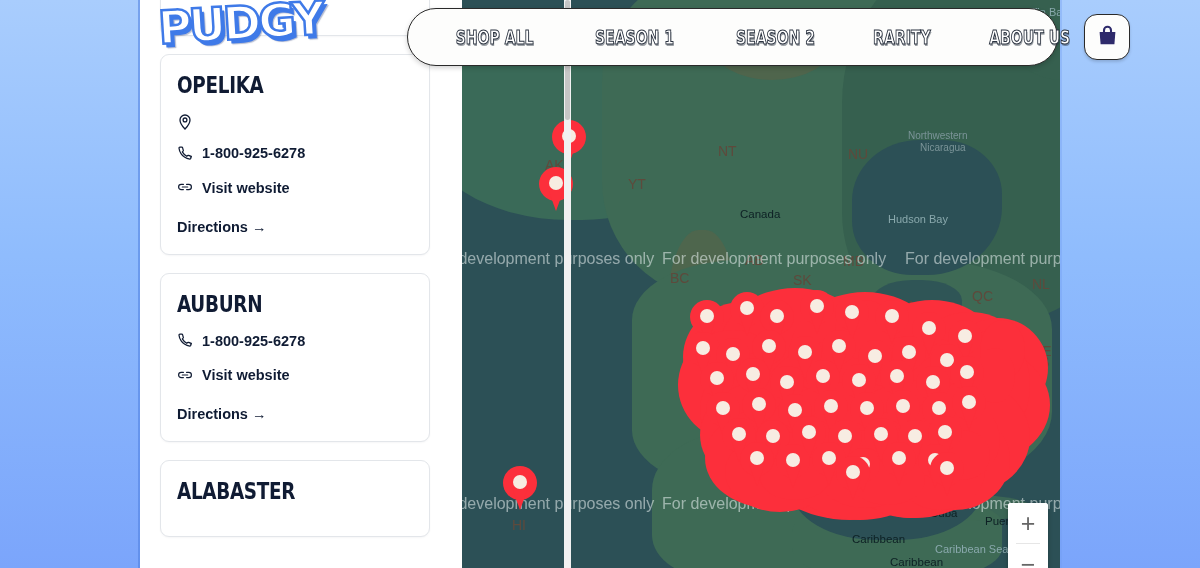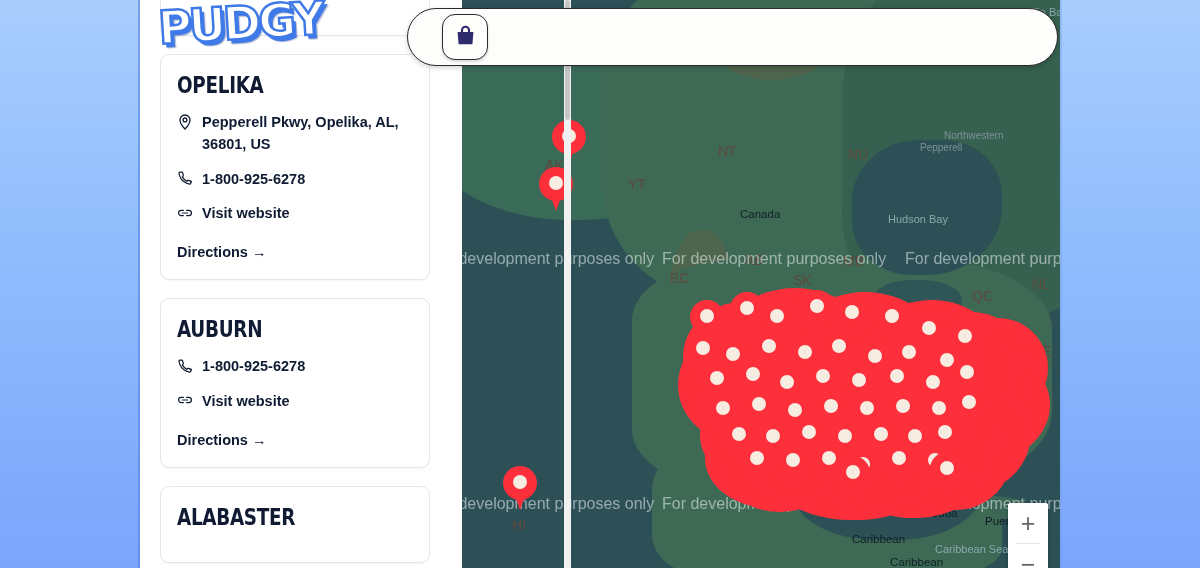--- a/index.html
+++ b/index.html
@@ -279,22 +279,22 @@
         <div class="map-label prov" style="left: 570px; top: 276px;">NL</div>
         <div class="map-label prov" style="left: 554px; top: 337px;">NB</div>
         <div class="map-label prov" style="left: 571px; top: 343px;">PE</div>
         <div class="map-label prov" style="left: 568px; top: 354px;">NS</div>
         <div class="map-label prov" style="left: 50px; top: 517px;">HI</div>
         <div class="map-label water" style="left: 426px; top: 213px;">Hudson Bay</div>
         <div class="map-label water" style="left: 393px; top: 478px;">Gulf of</div>
         <div class="map-label water" style="left: 391px; top: 490px;">Mexico</div>
         <div class="map-label water" style="left: 473px; top: 543px;">Caribbean Sea</div>
         <div class="map-label water" style="left: 556px; top: 6px;">Baffin Bay</div>
-        <div class="map-label region" style="left: 446px; top: 130px; margin-left: 36px;">Northwestern</div>
-        <div class="map-label region" style="left: 458px; top: 142px;">Pepperell</div>
+        <div class="map-label region" style="left: 446px; top: 130px;">Northwestern</div>
+        <div class="map-label region" style="left: 458px; top: 142px;">Nicaragua</div>
       </div>
 
     <div id="map-watermarks">
         <div class="watermark" style="left: -32px; top: 250px;">For development purposes only</div>
         <div class="watermark" style="left: 200px; top: 250px;">For development purposes only</div>
         <div class="watermark" style="left: 443px; top: 250px;">For development purposes only</div>
         <div class="watermark" style="left: -32px; top: 495px;">For development purposes only</div>
         <div class="watermark" style="left: 200px; top: 495px;">For development purposes only</div>
         <div class="watermark" style="left: 443px; top: 495px;">For development purposes only</div>
       </div>
@@ -597,21 +597,20 @@
 
     <div class="store-card">
       <div class="store-name">OPELIKA</div>
       <div class="store-row">
         <span class="ico">
           <svg width="14" height="16" viewBox="0 0 14 16" fill="none">
               <path d="M7 1C4.24 1 2 3.18 2 5.88 2 9.7 7 15 7 15s5-5.3 5-9.12C12 3.18 9.76 1 7 1z" stroke="currentColor" stroke-width="1.3" fill="none"></path>
               <circle cx="7" cy="5.9" r="1.9" stroke="currentColor" stroke-width="1.3" fill="none"></circle>
             </svg>
         </span>
-        <span class="txt">Pepperell Pkwy, Opelika, AL, 36801, US</span>
       </div>
       <div class="store-row">
         <span class="ico">
           <svg width="14" height="14" viewBox="0 0 14 14" fill="none">
               <path d="M12.8 10.3v1.9c0 .5-.45.9-.95.85-1.95-.2-3.8-.9-5.4-2C5 10.1 3.9 9 3 7.6 1.9 6 1.2 4.1 1 2.15 0.95 1.65 1.35 1.2 1.85 1.2h1.9c.45 0 .83.32.9.76.12.8.34 1.57.65 2.3.12.28.05.6-.17.82l-.8.8c1.05 1.85 2.6 3.4 4.45 4.45l.8-.8c.22-.22.54-.29.82-.17.73.31 1.5.53 2.3.65.45.07.77.46.76.92z" stroke="currentColor" stroke-width="1.2" fill="none" stroke-linejoin="round"></path>
             </svg>
         </span>
         <span class="txt">1-800-925-6278</span>
       </div>
       <div class="store-row">
@@ -655,20 +654,27 @@
 
   <div id="list-scrollbar">
     <div class="thumb"></div>
   </div>
 
 </div>
 
 <div class="frame-edge-right"></div>
 
 <div id="main-nav">
+  <div class="nav-links" id="nav-links">
+      <a class="nav-link" href="#">SHOP ALL</a>
+      <a class="nav-link" href="#">SEASON 1</a>
+      <a class="nav-link" href="#">SEASON 2</a>
+      <a class="nav-link" href="#">RARITY</a>
+      <a class="nav-link" href="#">ABOUT US</a>
+    </div>
   <div id="cart-button">
     <span>
       <svg width="19" height="21" viewBox="0 0 19 21" fill="none">
         <path d="M1.6 7h15.8l-1 12.2H2.6L1.6 7z" fill="#2e2a6b"></path>
         <path d="M6 8V5.2a3.5 3.5 0 0 1 7 0V8" stroke="#2e2a6b" stroke-width="2.1" fill="none" stroke-linecap="round"></path>
       </svg>
     </span>
   </div>
 </div>
 

